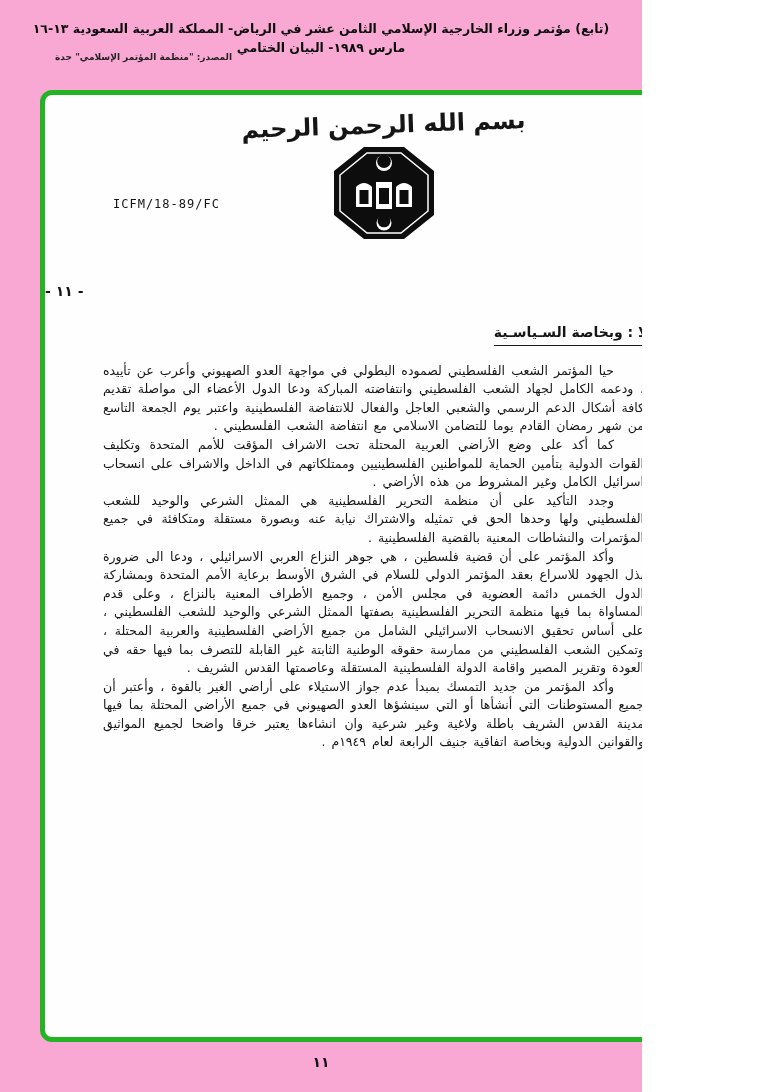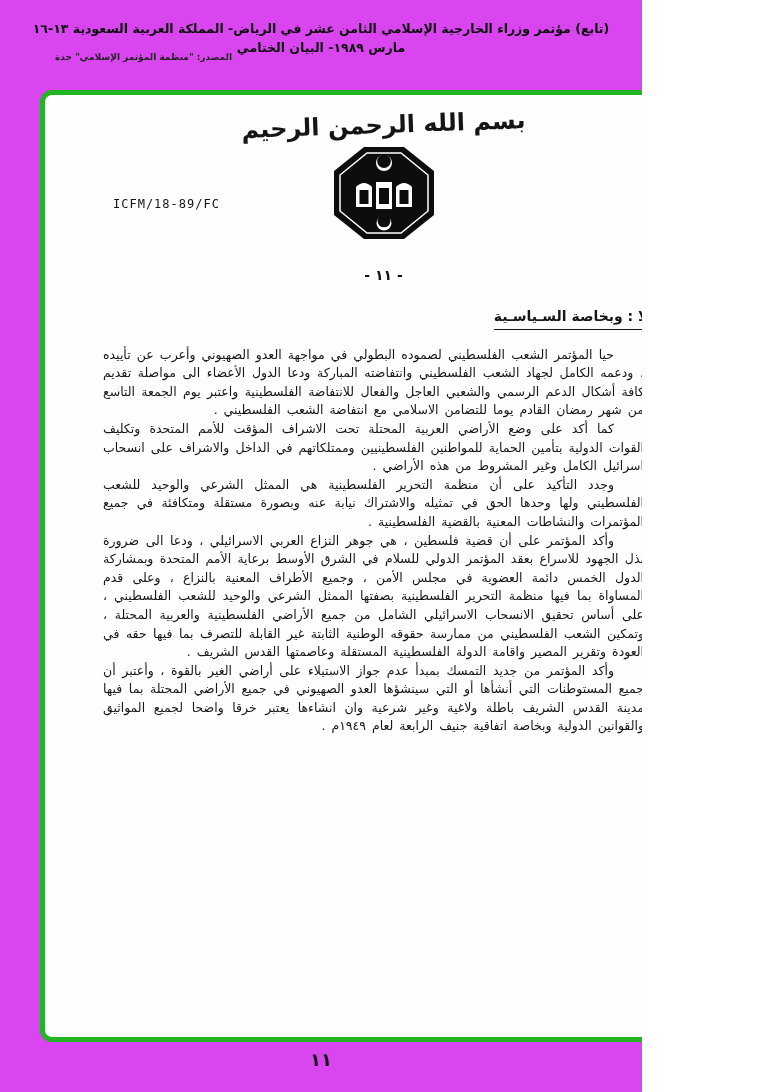--- a/index.html
+++ b/index.html
@@ -6,21 +6,21 @@
     margin: 0;
     padding: 0;
     background: #ffffff;
     font-family: "DejaVu Sans", sans-serif;
     color: #111;
   }
   .page {
     position: relative;
     width: 642px;
     height: 1092px;
-    background: #d946ef;
+    background: #f9a8d4;
     overflow: hidden;
   }
 
   
   .top-header {
     position: absolute;
     top: 20px;
     left: 20px;
     right: 20px;
     direction: rtl;
@@ -86,24 +86,25 @@
     color: #141414;
   }
   .emblem {
     position: absolute;
     left: 50%;
     transform: translateX(-50%);
     top: 0;
   }
 
   .scan-page-num {
-    text-align: center;
+    text-align: left;
     direction: rtl;
     font-size: 14px;
     font-weight: bold;
+    margin-top: 16px;
     letter-spacing: 2px;
     color: #141414;
   }
 
   .content {
     direction: rtl;
     padding: 24px 78px 0 58px;
     font-size: 12.5px;
     line-height: 18.6px;
     text-align: justify;
@@ -136,21 +137,21 @@
     text-indent: 0;
   }
 
   .footer-page-num {
     position: absolute;
     bottom: 22px;
     left: 0;
     right: 0;
     text-align: center;
     direction: rtl;
-    font-size: 18px;
+    font-size: 14px;
     font-weight: bold;
     color: #141414;
   }
 </style>
 </head>
 <body>
 
 <div class="page">
 
   <div class="top-header">(تابع) مؤتمر وزراء الخارجية الإسلامي الثامن عشر في الرياض- المملكة العربية السعودية ١٣-١٦ مارس ١٩٨٩- البيان الختامي</div>

